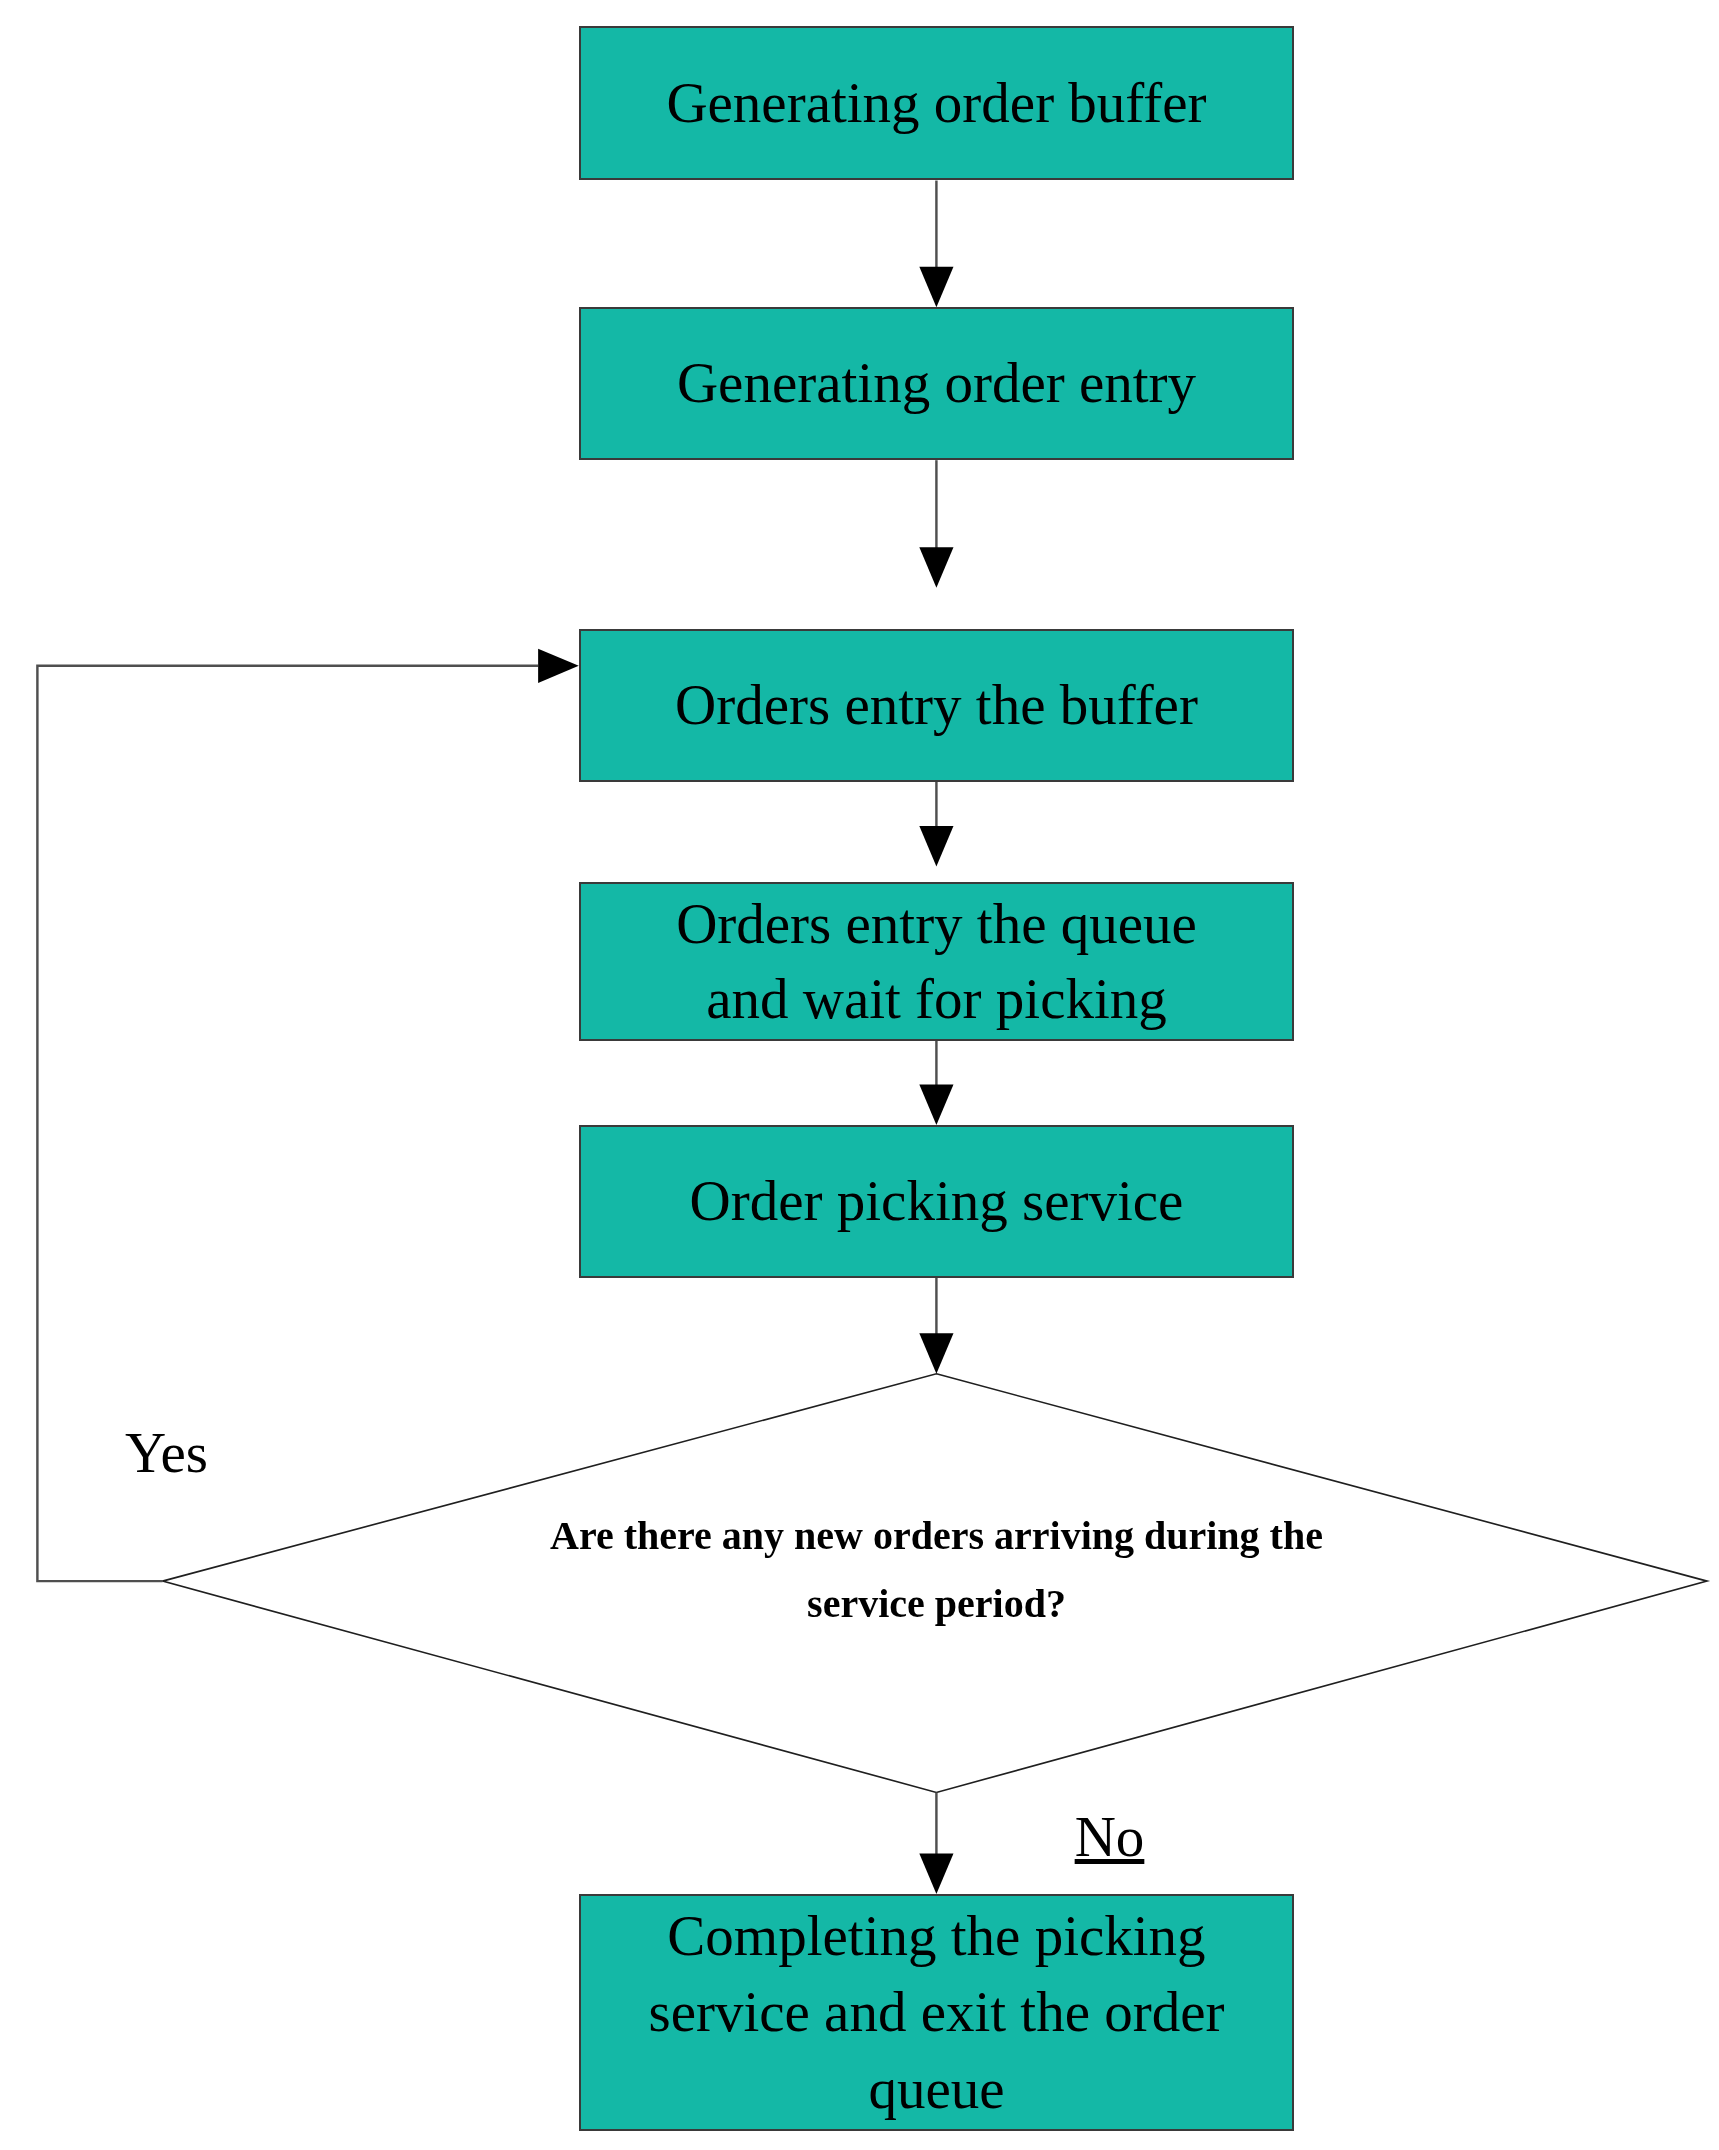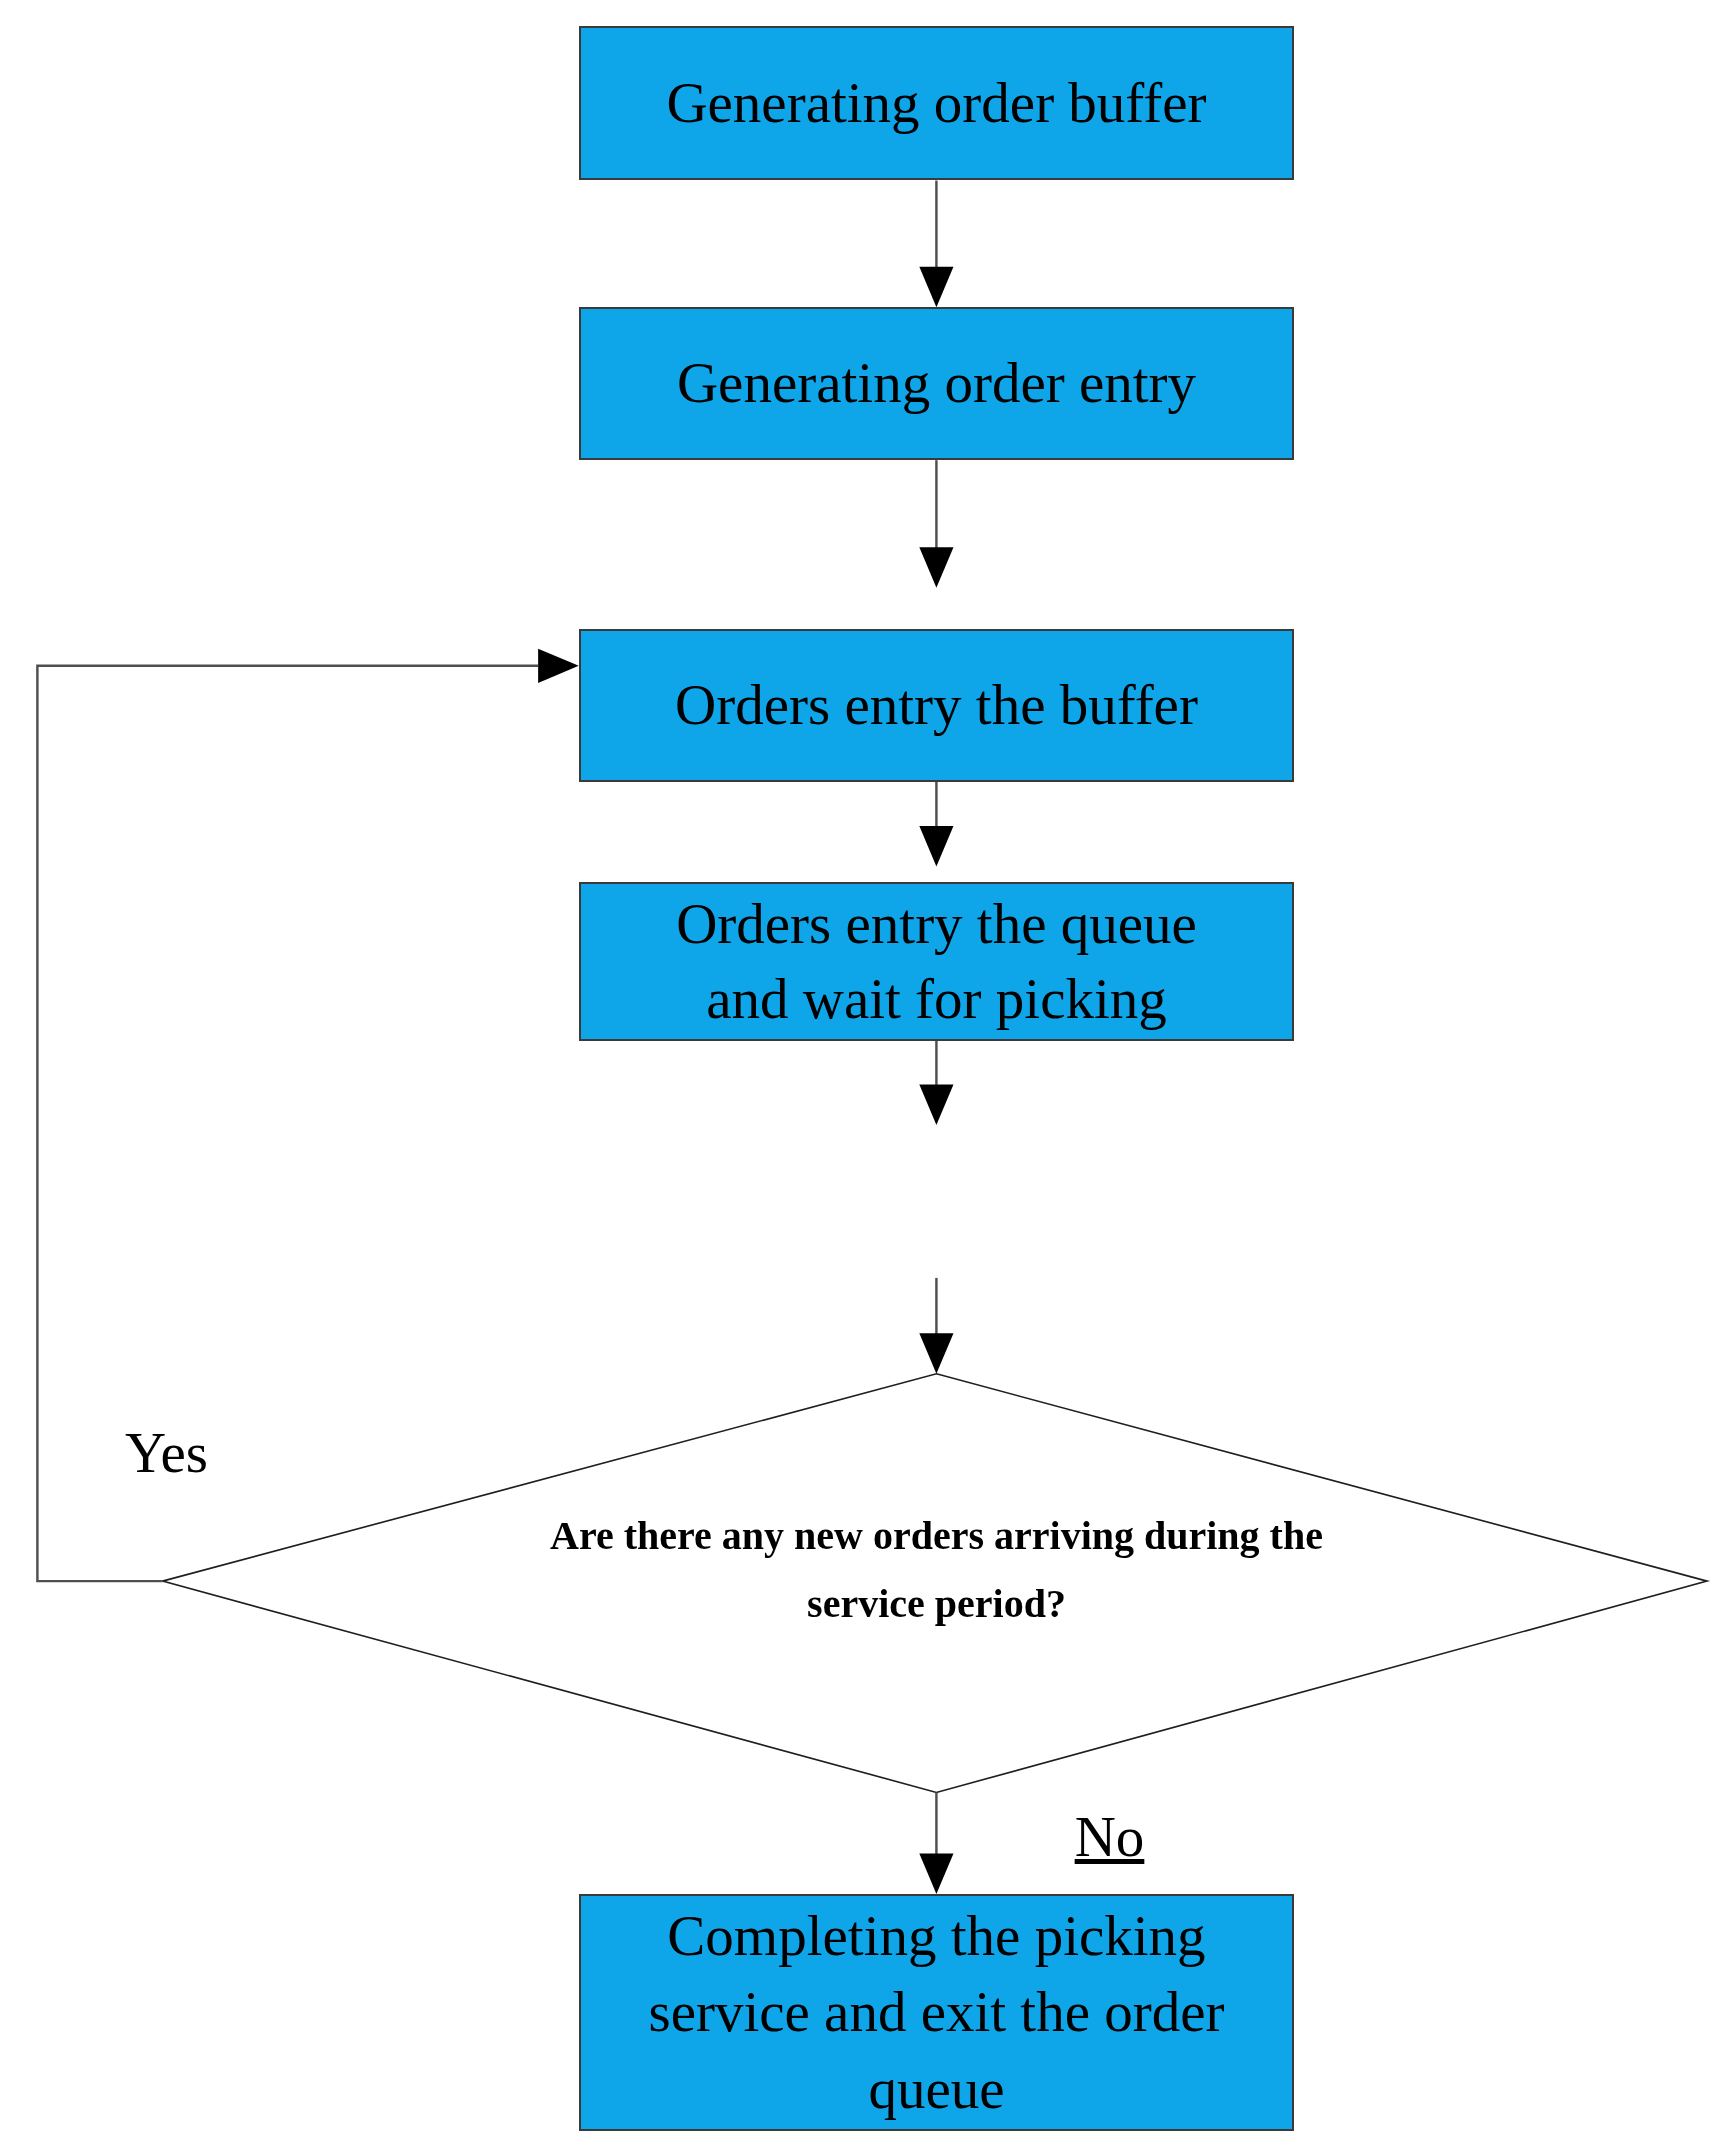--- a/index.html
+++ b/index.html
@@ -21,21 +21,21 @@
     left: 0;
     top: 0;
     width: 1720px;
     height: 2151px;
   }
   .node {
     position: absolute;
     left: 579px;
     width: 715px;
     box-sizing: border-box;
-    background: #0ea5e9;
+    background: #14b8a6;
     border: 2.4px solid #3a3a3a;
     display: flex;
     align-items: center;
     justify-content: center;
     text-align: center;
     font-size: 57px;
     line-height: 1.3;
     white-space: pre-line;
   }
   .node-1 { top: 26px;   height: 154px; }
@@ -98,20 +98,21 @@
 
   <div class="node node-1">Generating order buffer</div>
 
   <div class="node node-2">Generating order entry</div>
 
   <div class="node node-3">Orders entry the buffer</div>
 
   <div class="node node-4">Orders entry the queue
 and wait for picking</div>
 
+  <div class="node node-5">Order picking service</div>
 
   <div class="decision-text">Are there any new orders arriving during the
 service period?</div>
 
   <div class="node node-7">Completing the picking
 service and exit the order
 queue</div>
 
   <div class="branch-label label-yes">Yes</div>
 

